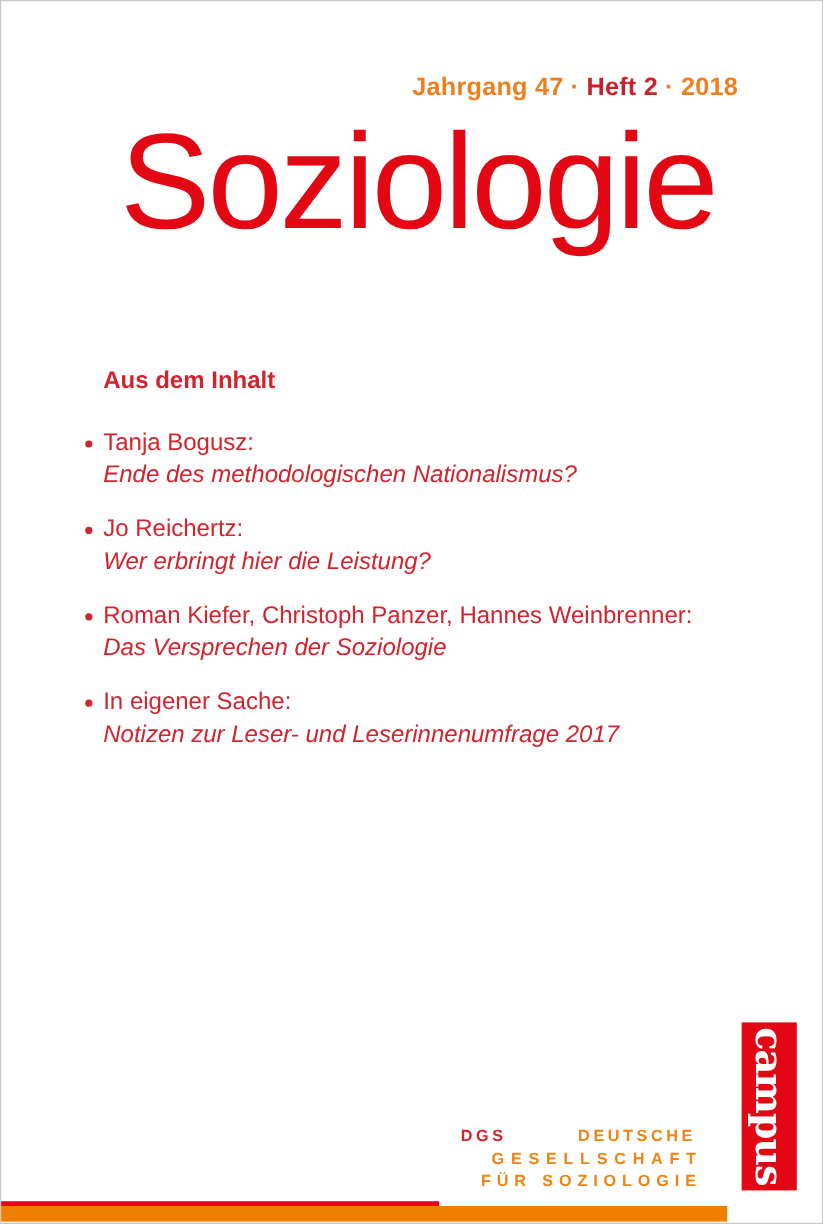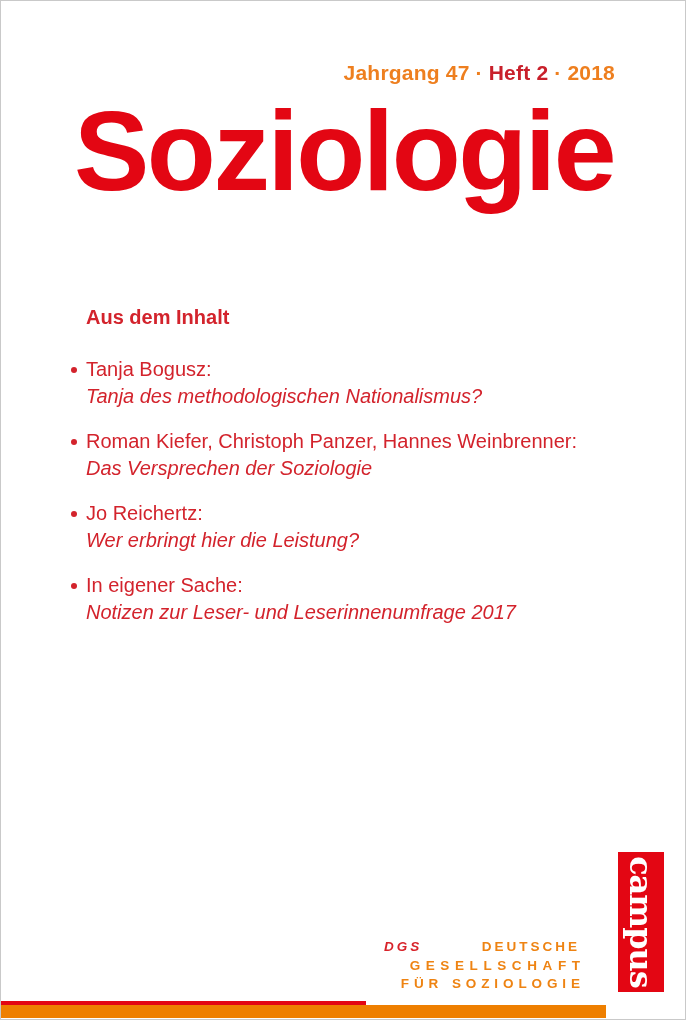--- a/index.html
+++ b/index.html
@@ -28,24 +28,24 @@
     color: var(--headerOrange);
     letter-spacing: 0.2px;
     white-space: nowrap;
   }
   .issue-line .issue-no { color: var(--headerRed); }
   .issue-line .sep { padding: 0 6px; }
   
   .journal-title {
     position: absolute;
     top: 95px;
-    left: 74px;
+    left: 100px;
     font-size: 113px;
     line-height: 1;
-    font-weight: 700;
+    font-weight: 400;
     letter-spacing: -2.5px;
     color: var(--titleRed);
     white-space: nowrap;
   }
   
   .contents {
     position: absolute;
     left: 70px;
     top: 290px;
     width: 560px;
@@ -82,21 +82,21 @@
     right: 106px;
     width: 196px;
     font-size: 13.5px;
     line-height: 18.5px;
     font-weight: bold;
     color: var(--dgsOrange);
     text-align: right;
     white-space: nowrap;
   }
   .dgs-line1 { display: flex; justify-content: space-between; letter-spacing: 3px; }
-  .dgs-abbr { color: var(--dgsRed); font-style: italic; }
+  .dgs-abbr { color: var(--dgsRed); }
   .dgs-line2 { letter-spacing: 5.6px; margin-right: -5.6px; }
   .dgs-line3 { letter-spacing: 4.9px; margin-right: -4.9px; }
   
   .campus-box {
     position: absolute;
     left: 618px;
     top: 852px;
     width: 46px;
     height: 140px;
     background: var(--campusRed);
@@ -142,33 +142,33 @@
   </div>
 
   <div class="journal-title">Soziologie</div>
 
   <div class="contents">
     <div class="contents-heading">Aus dem Inhalt</div>
 
     <div class="toc-item">
       <span class="toc-bullet"></span>
       <div class="toc-authors">Tanja Bogusz:</div>
-      <div class="toc-title">Tanja des methodologischen Nationalismus?</div>
+      <div class="toc-title">Ende des methodologischen Nationalismus?</div>
+    </div>
+
+    <div class="toc-item">
+      <span class="toc-bullet"></span>
+      <div class="toc-authors">Jo Reichertz:</div>
+      <div class="toc-title">Wer erbringt hier die Leistung?</div>
     </div>
 
     <div class="toc-item">
       <span class="toc-bullet"></span>
       <div class="toc-authors">Roman Kiefer, Christoph Panzer, Hannes Weinbrenner:</div>
       <div class="toc-title">Das Versprechen der Soziologie</div>
-    </div>
-
-    <div class="toc-item">
-      <span class="toc-bullet"></span>
-      <div class="toc-authors">Jo Reichertz:</div>
-      <div class="toc-title">Wer erbringt hier die Leistung?</div>
     </div>
 
 
     <div class="toc-item">
       <span class="toc-bullet"></span>
       <div class="toc-authors">In eigener Sache:</div>
       <div class="toc-title">Notizen zur Leser- und Leserinnenumfrage 2017</div>
     </div>
   </div>
 

